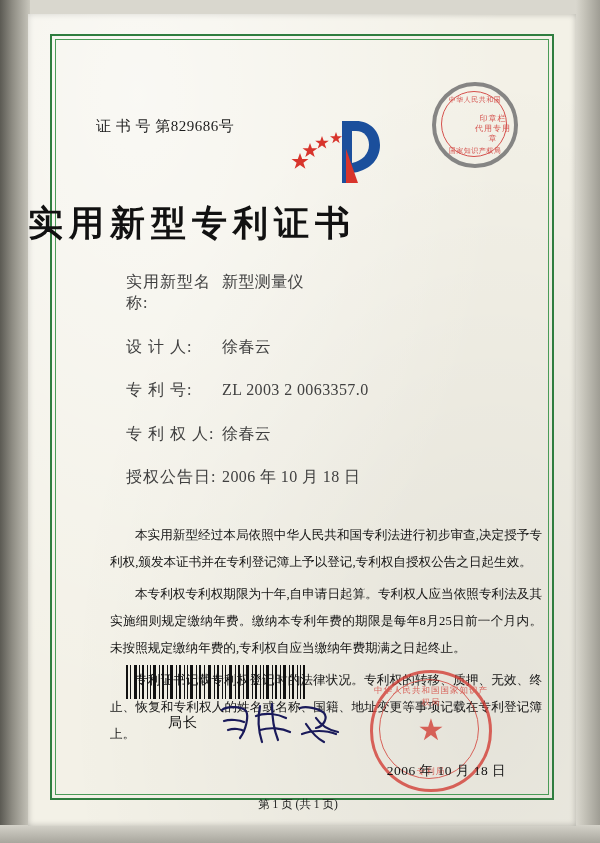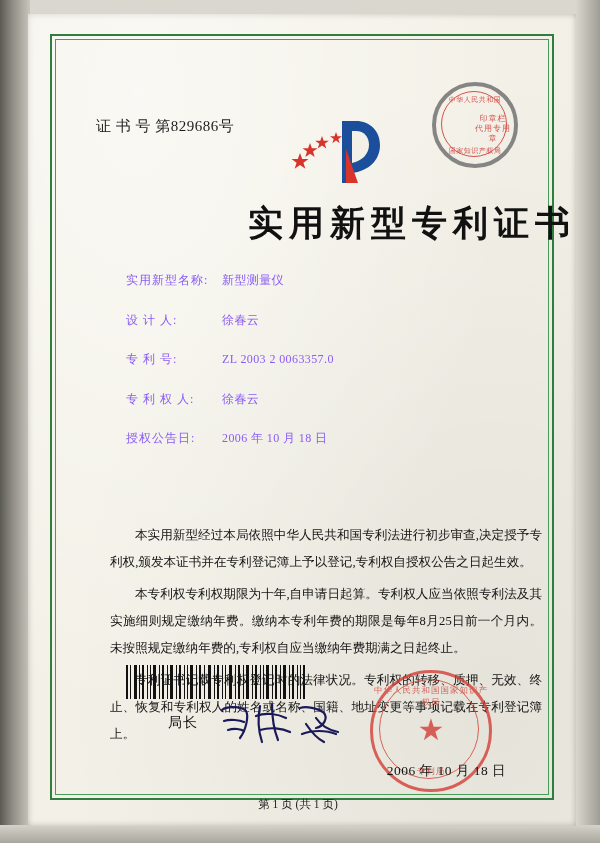--- a/index.html
+++ b/index.html
@@ -151,41 +151,41 @@
     top: auto;
     bottom: 8px;
   }
 
   
   .title {
     position: absolute;
     left: 0;
     right: 0;
     top: 186px;
-    text-align: right;
+    text-align: left;
     font-family: "Liberation Serif", serif;
     font-size: 35px;
     font-weight: bold;
     letter-spacing: 6px;
     color: #111;
   }
 
   
   .fields {
     position: absolute;
     left: 98px;
     top: 258px;
     width: 400px;
   }
   .field {
     display: flex;
     align-items: baseline;
     margin-bottom: 22.5px;
-    font-size: 12px;
-    color: #8b5cf6;
+    font-size: 16px;
+    color: #404040;
   }
   .field .label {
     width: 96px;
     letter-spacing: 1px;
     flex: 0 0 auto;
   }
   .field .value {
     flex: 1 1 auto;
     letter-spacing: 0.4px;
   }

